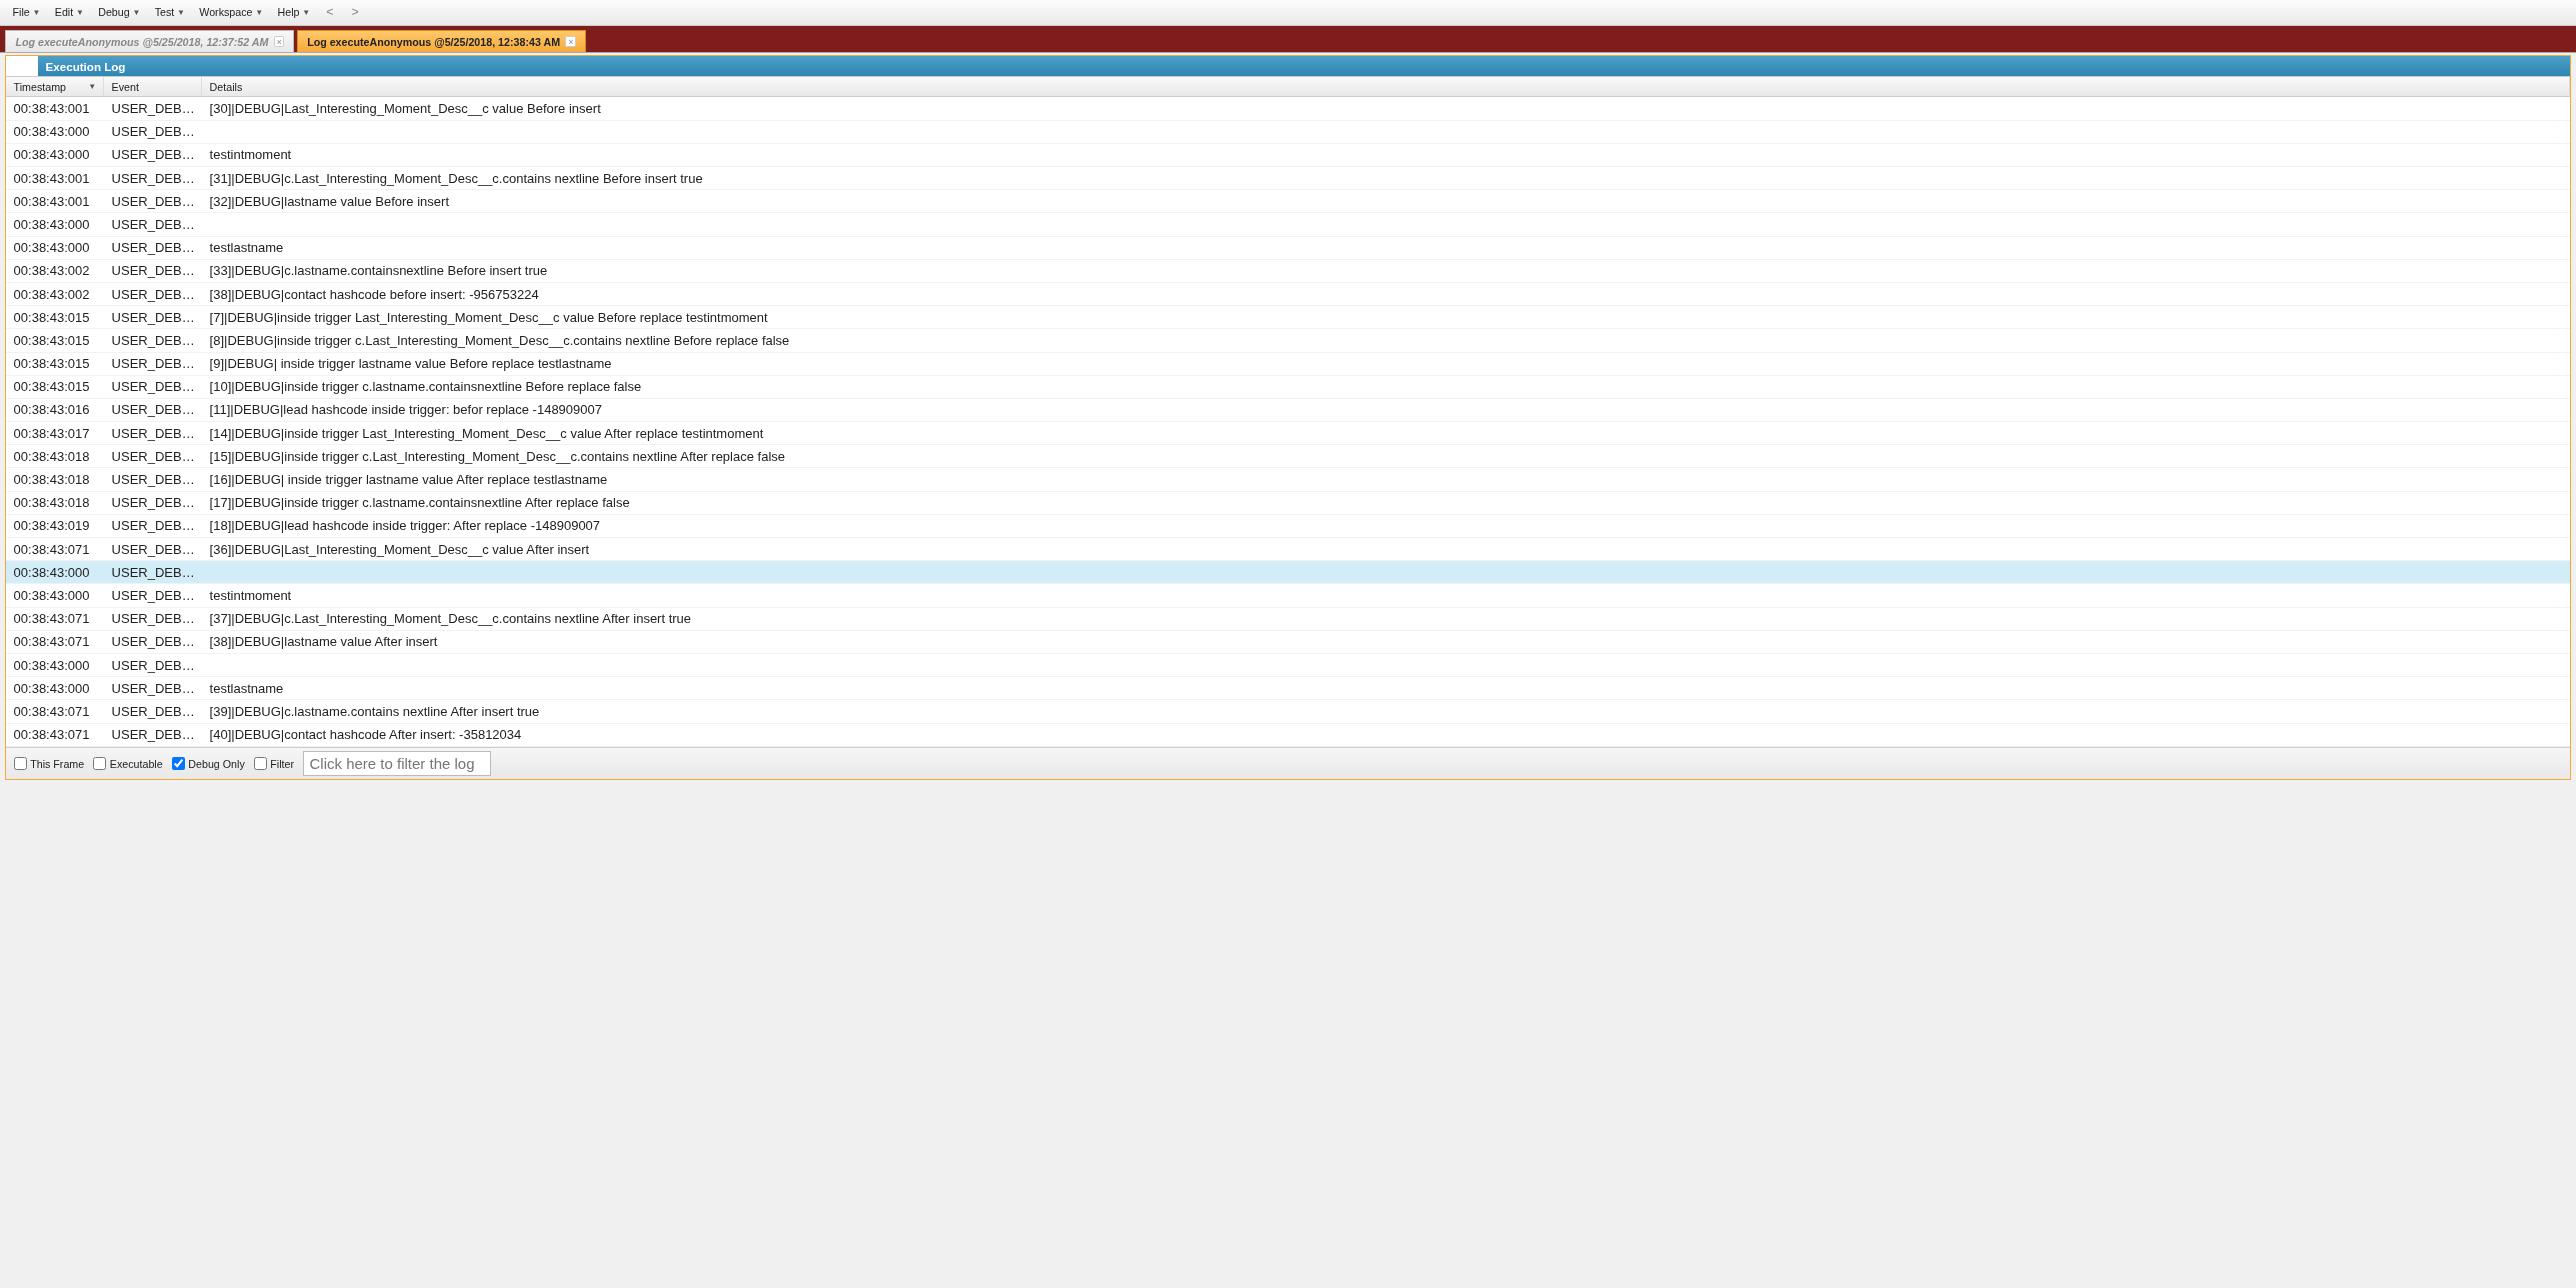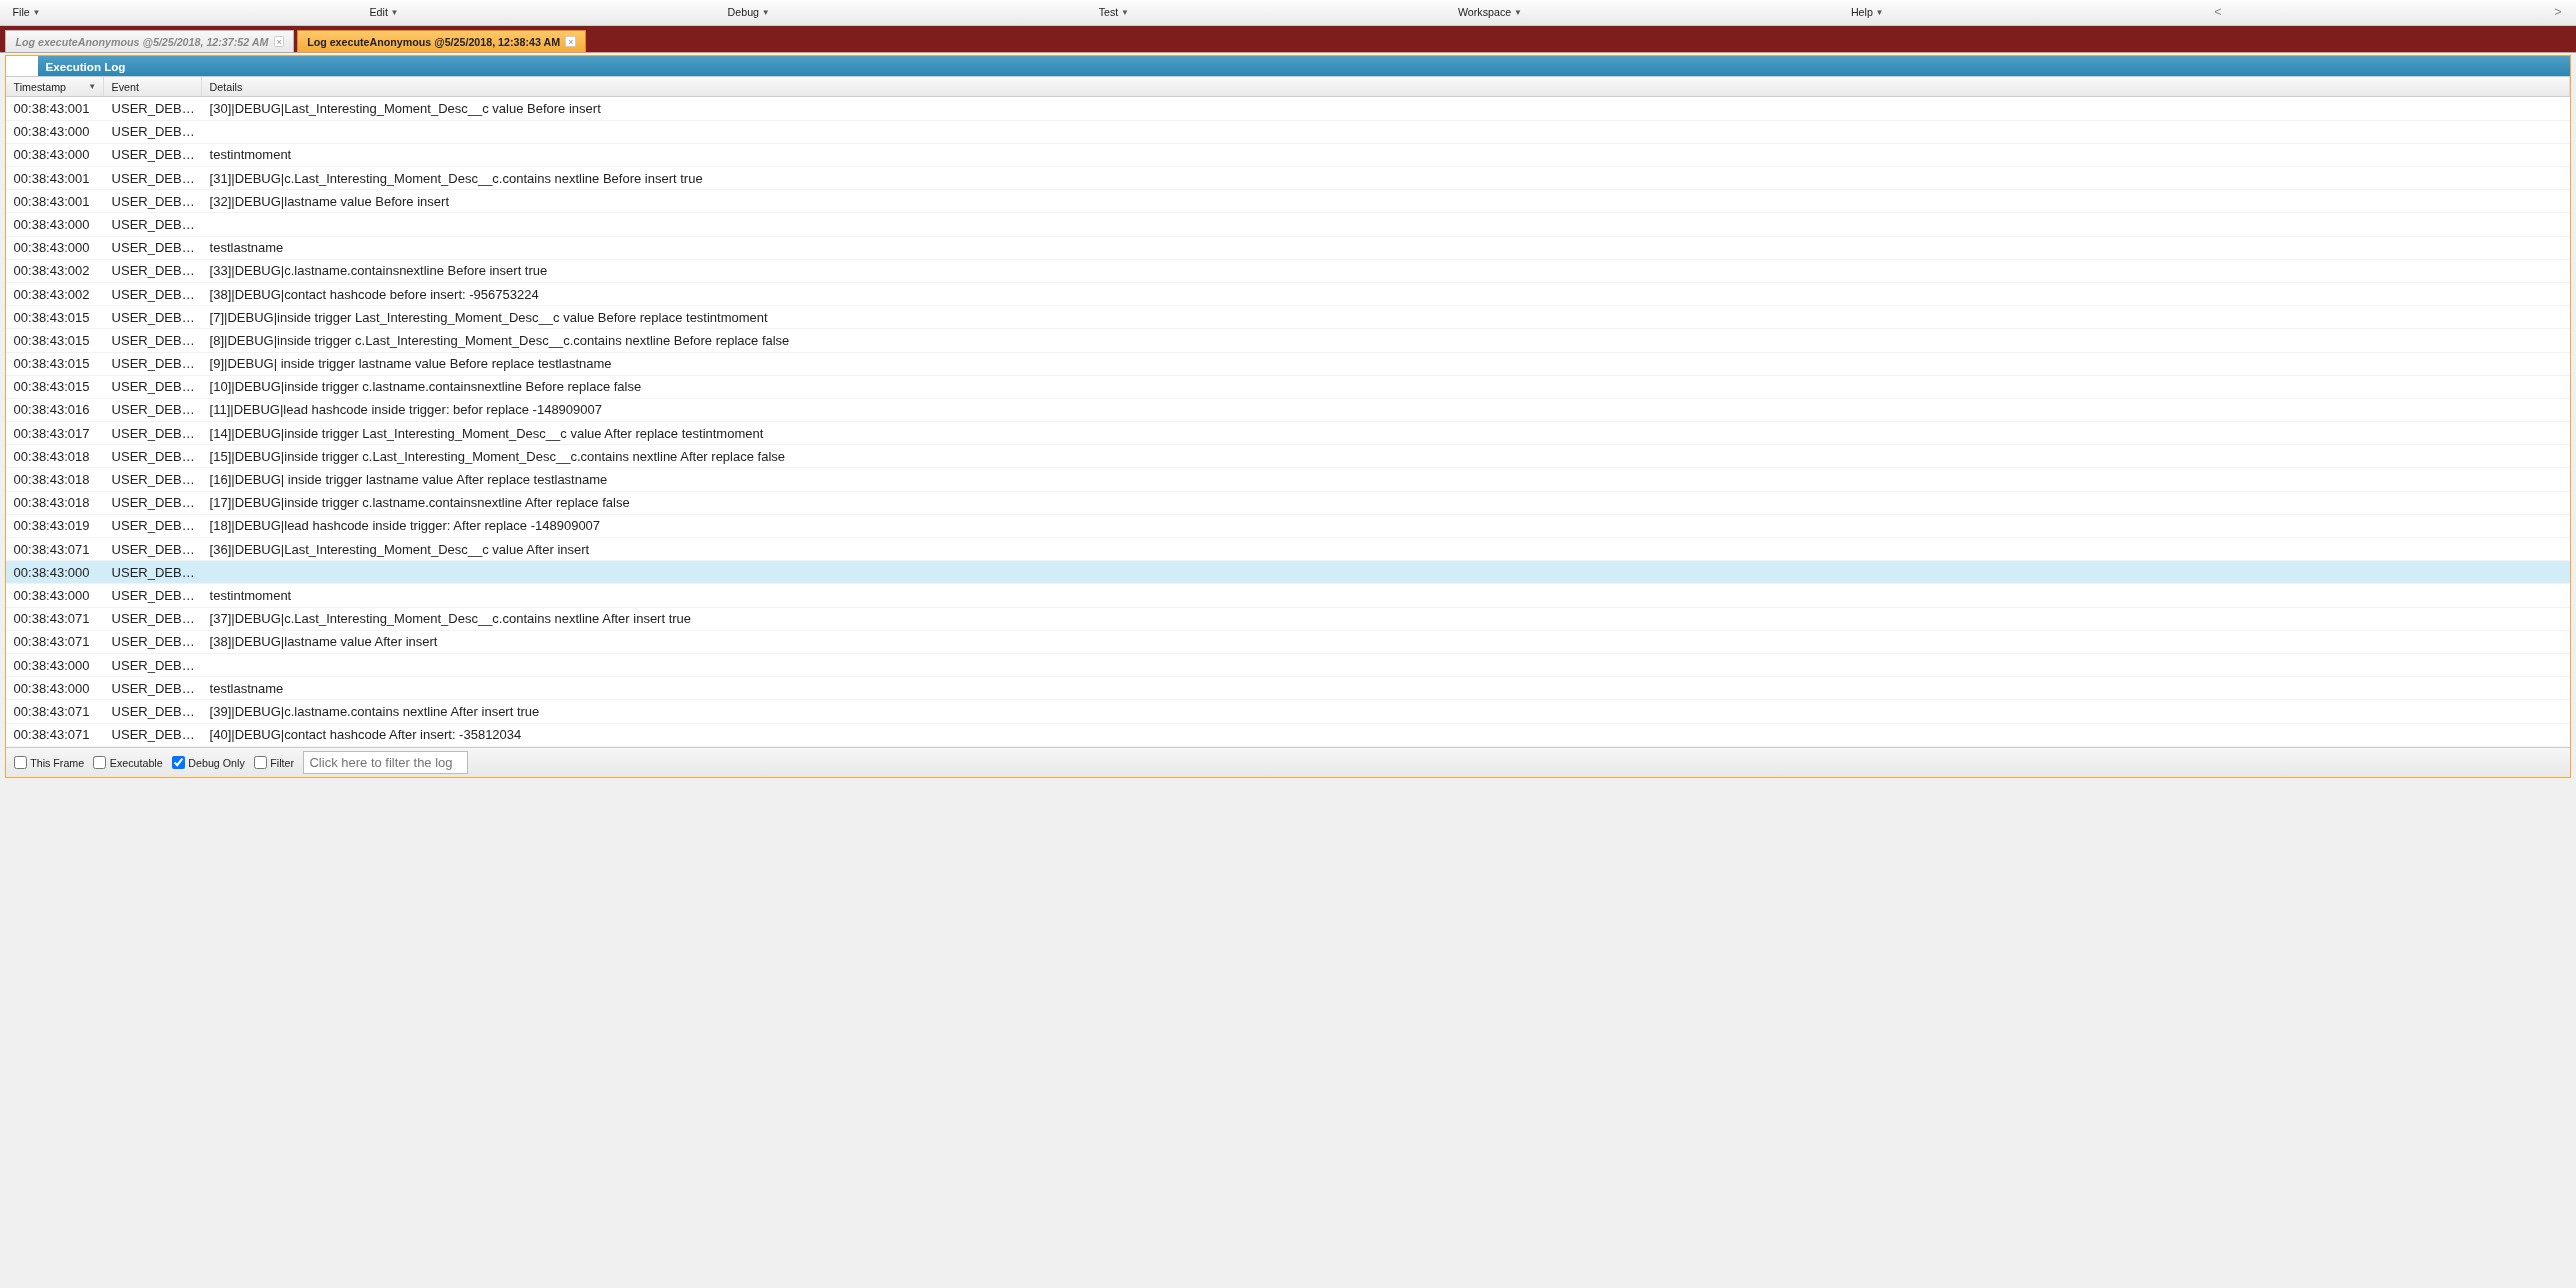--- a/index.html
+++ b/index.html
@@ -9,21 +9,20 @@
   background: #f0f0f0;
   color: #222;
 }
 .menubar {
   display: flex;
   align-items: center;
   gap: 3.6px;
   padding: 3.6px 7.2px;
   background: linear-gradient(#fdfdfd,#e9e9e9);
   border-bottom: 0.9px solid #ccc;
-  justify-content: space-between;
 }
 .menubar .menu-item {
   padding: 2.7px 5.4px;
   cursor: pointer;
   display: inline-flex;
   align-items: center;
   gap: 2.7px;
 }
 .menubar .menu-item .caret {
   font-size: 8px;
@@ -138,22 +137,22 @@
 }
 .footer label {
   display: inline-flex;
   align-items: flex-end;
   gap: 3.6px;
   font-size: 10.7px;
 }
 .footer input[type="text"] {
   border: 0.9px solid #bbb;
   padding: 2.7px 5.4px;
-  font-size: 13px;
-  width: 165px;
+  font-size: 15px;
+  width: 188px;
   color: #888;
 }
 </style>
 </head>
 <body>
 
 <div class="menubar">
   <span class="menu-item">
       <span>File</span>
       <span class="caret">▼</span>

